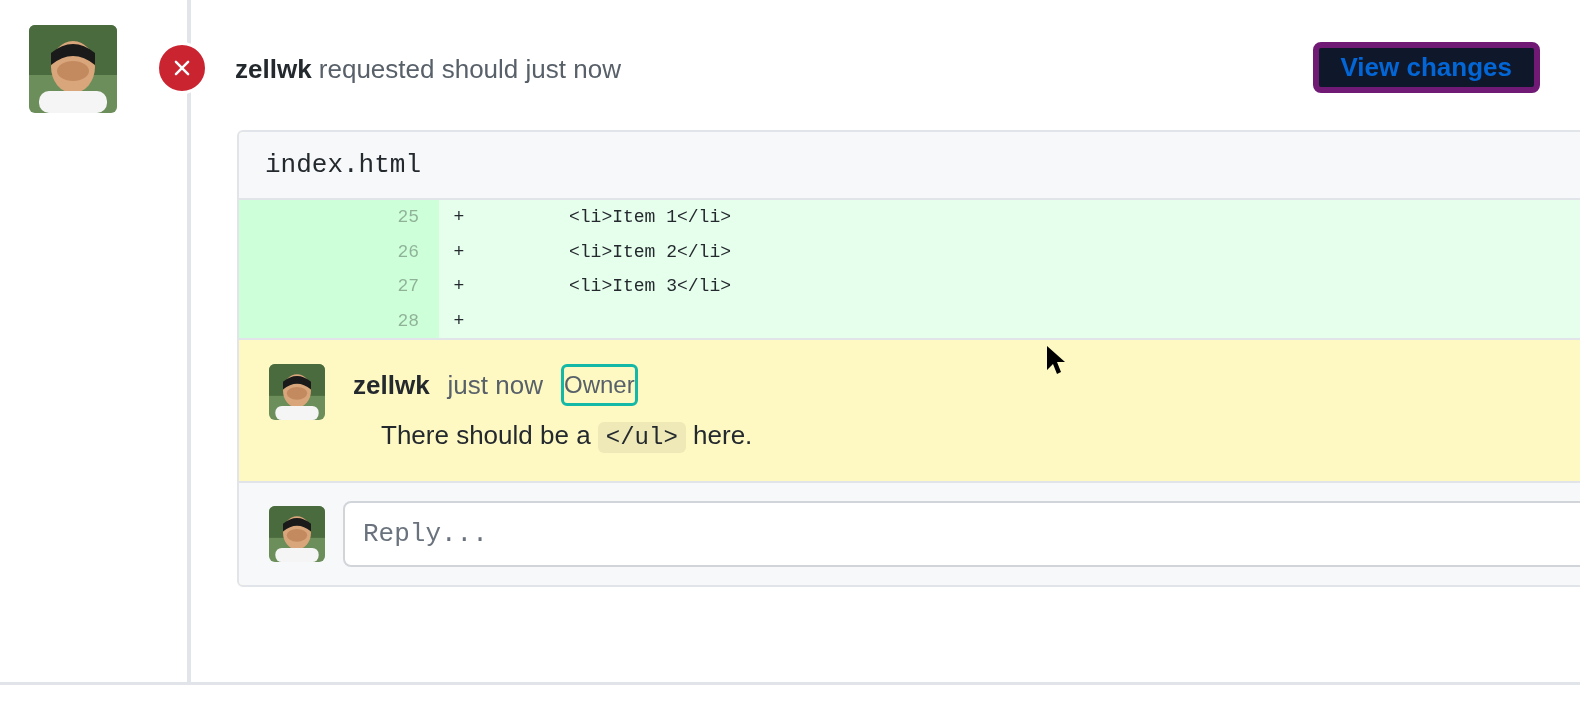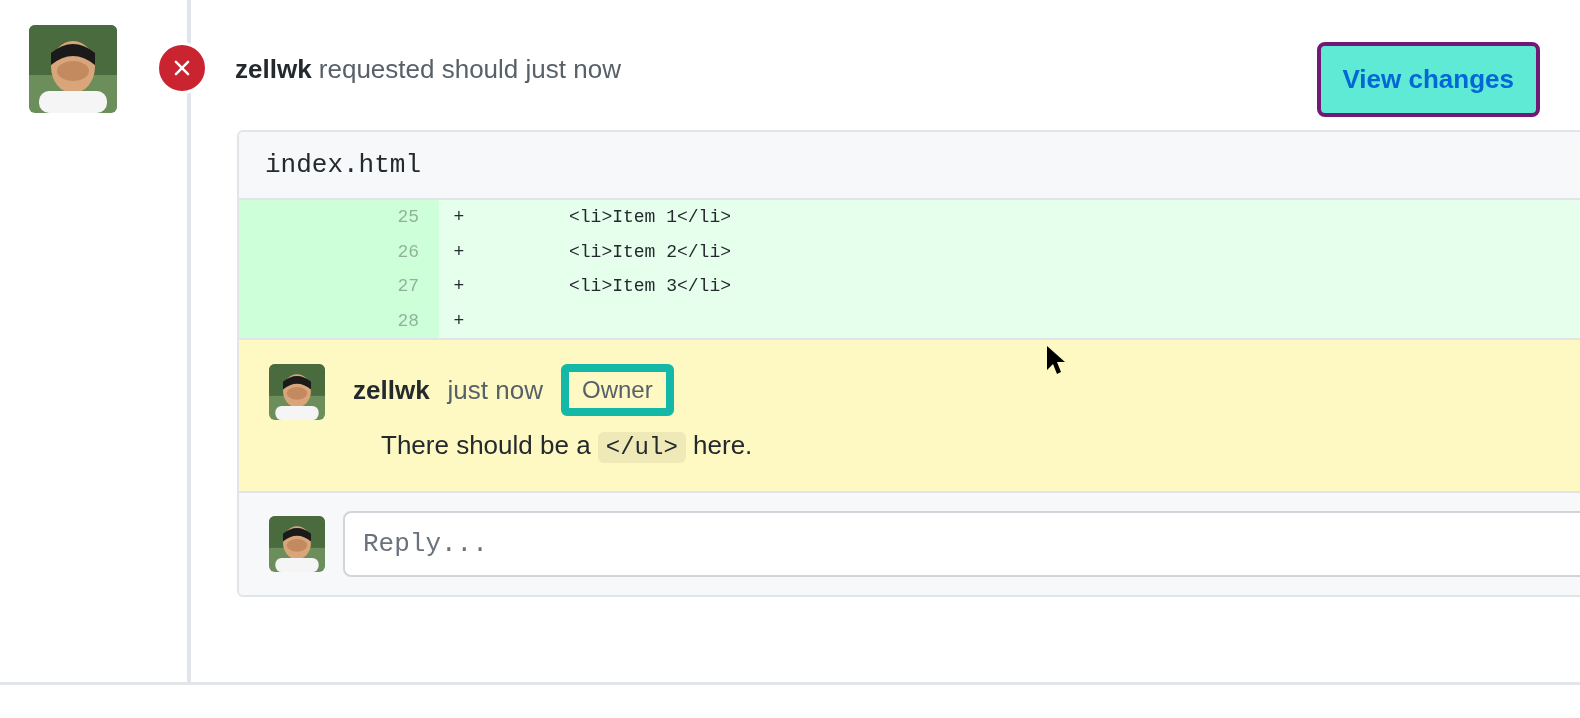--- a/index.html
+++ b/index.html
@@ -58,27 +58,27 @@
     color: #586069;
   }
   .review-header strong {
     color: #24292e;
     font-weight: 600;
   }
   .view-changes-btn {
     position: absolute;
     right: 40px;
     top: 42px;
-    background: #5eead4;
-    border: 4px solid #701a75;
+    background: #0f172a;
+    border: 6px solid #701a75;
     border-radius: 8px;
     color: #0366d6;
     font-weight: 600;
     font-size: 26px;
-    padding: 18px 22px;
+    padding: 4px 22px;
     cursor: pointer;
   }
   .review-box {
     position: absolute;
     left: 237px;
     top: 130px;
     width: 1444px;
     border: 2px solid #e1e4e8;
     border-radius: 6px;
     background: #fef9c3;
@@ -139,23 +139,23 @@
   .comment-body { flex: 1; }
   .comment-meta {
     display: flex;
     align-items: center;
     gap: 18px;
     margin-bottom: 14px;
   }
   .comment-author { font-weight: 600; color: #24292e; }
   .comment-time { color: #586069; }
   .owner-badge {
-    border: 8px solid #14b8a6;
-    border-radius: 6px;
-    padding: 4px 13px;
+    border: 3px solid #14b8a6;
+    border-radius: 6px;
+    padding: 4px 0;
     font-size: 24px;
     color: #586069;
   }
   .comment-text { color: #24292e; margin-left: 28px; }
   .inline-code {
     font-family: "SFMono-Regular", Consolas, "Liberation Mono", Menlo, monospace;
     background: rgba(27,31,35,0.07);
     padding: 2px 8px;
     border-radius: 6px;
     font-size: 24px;

